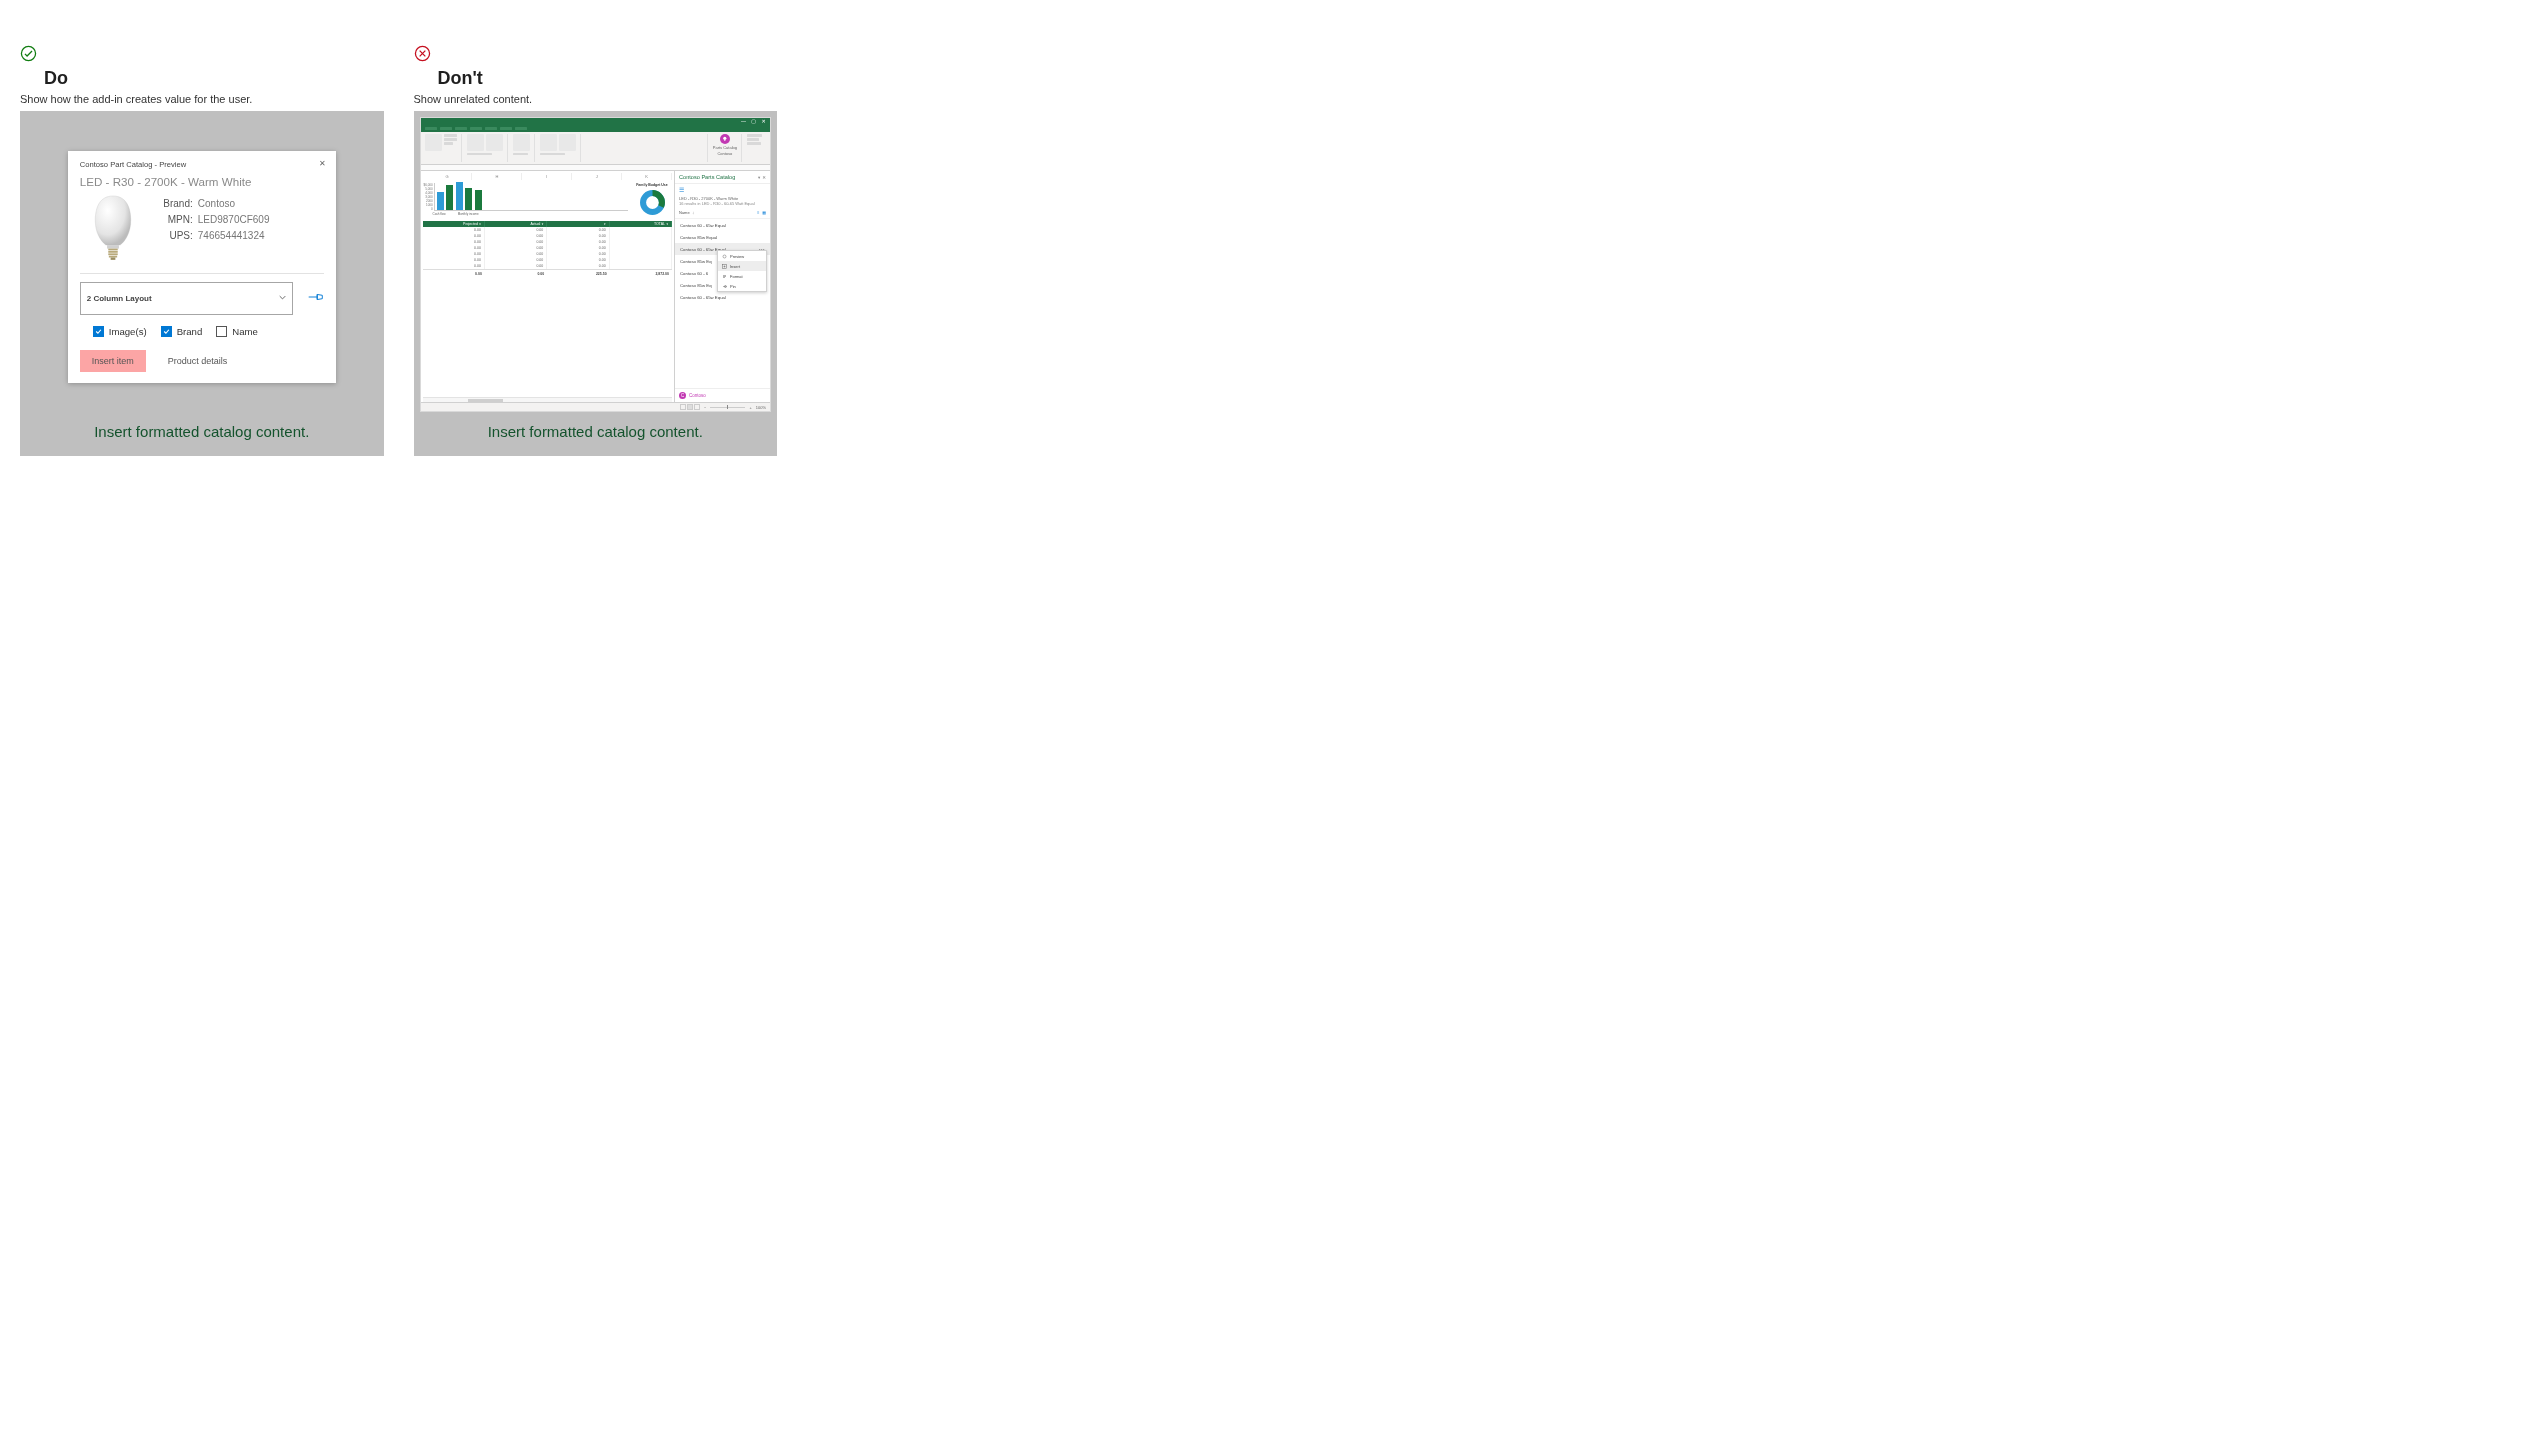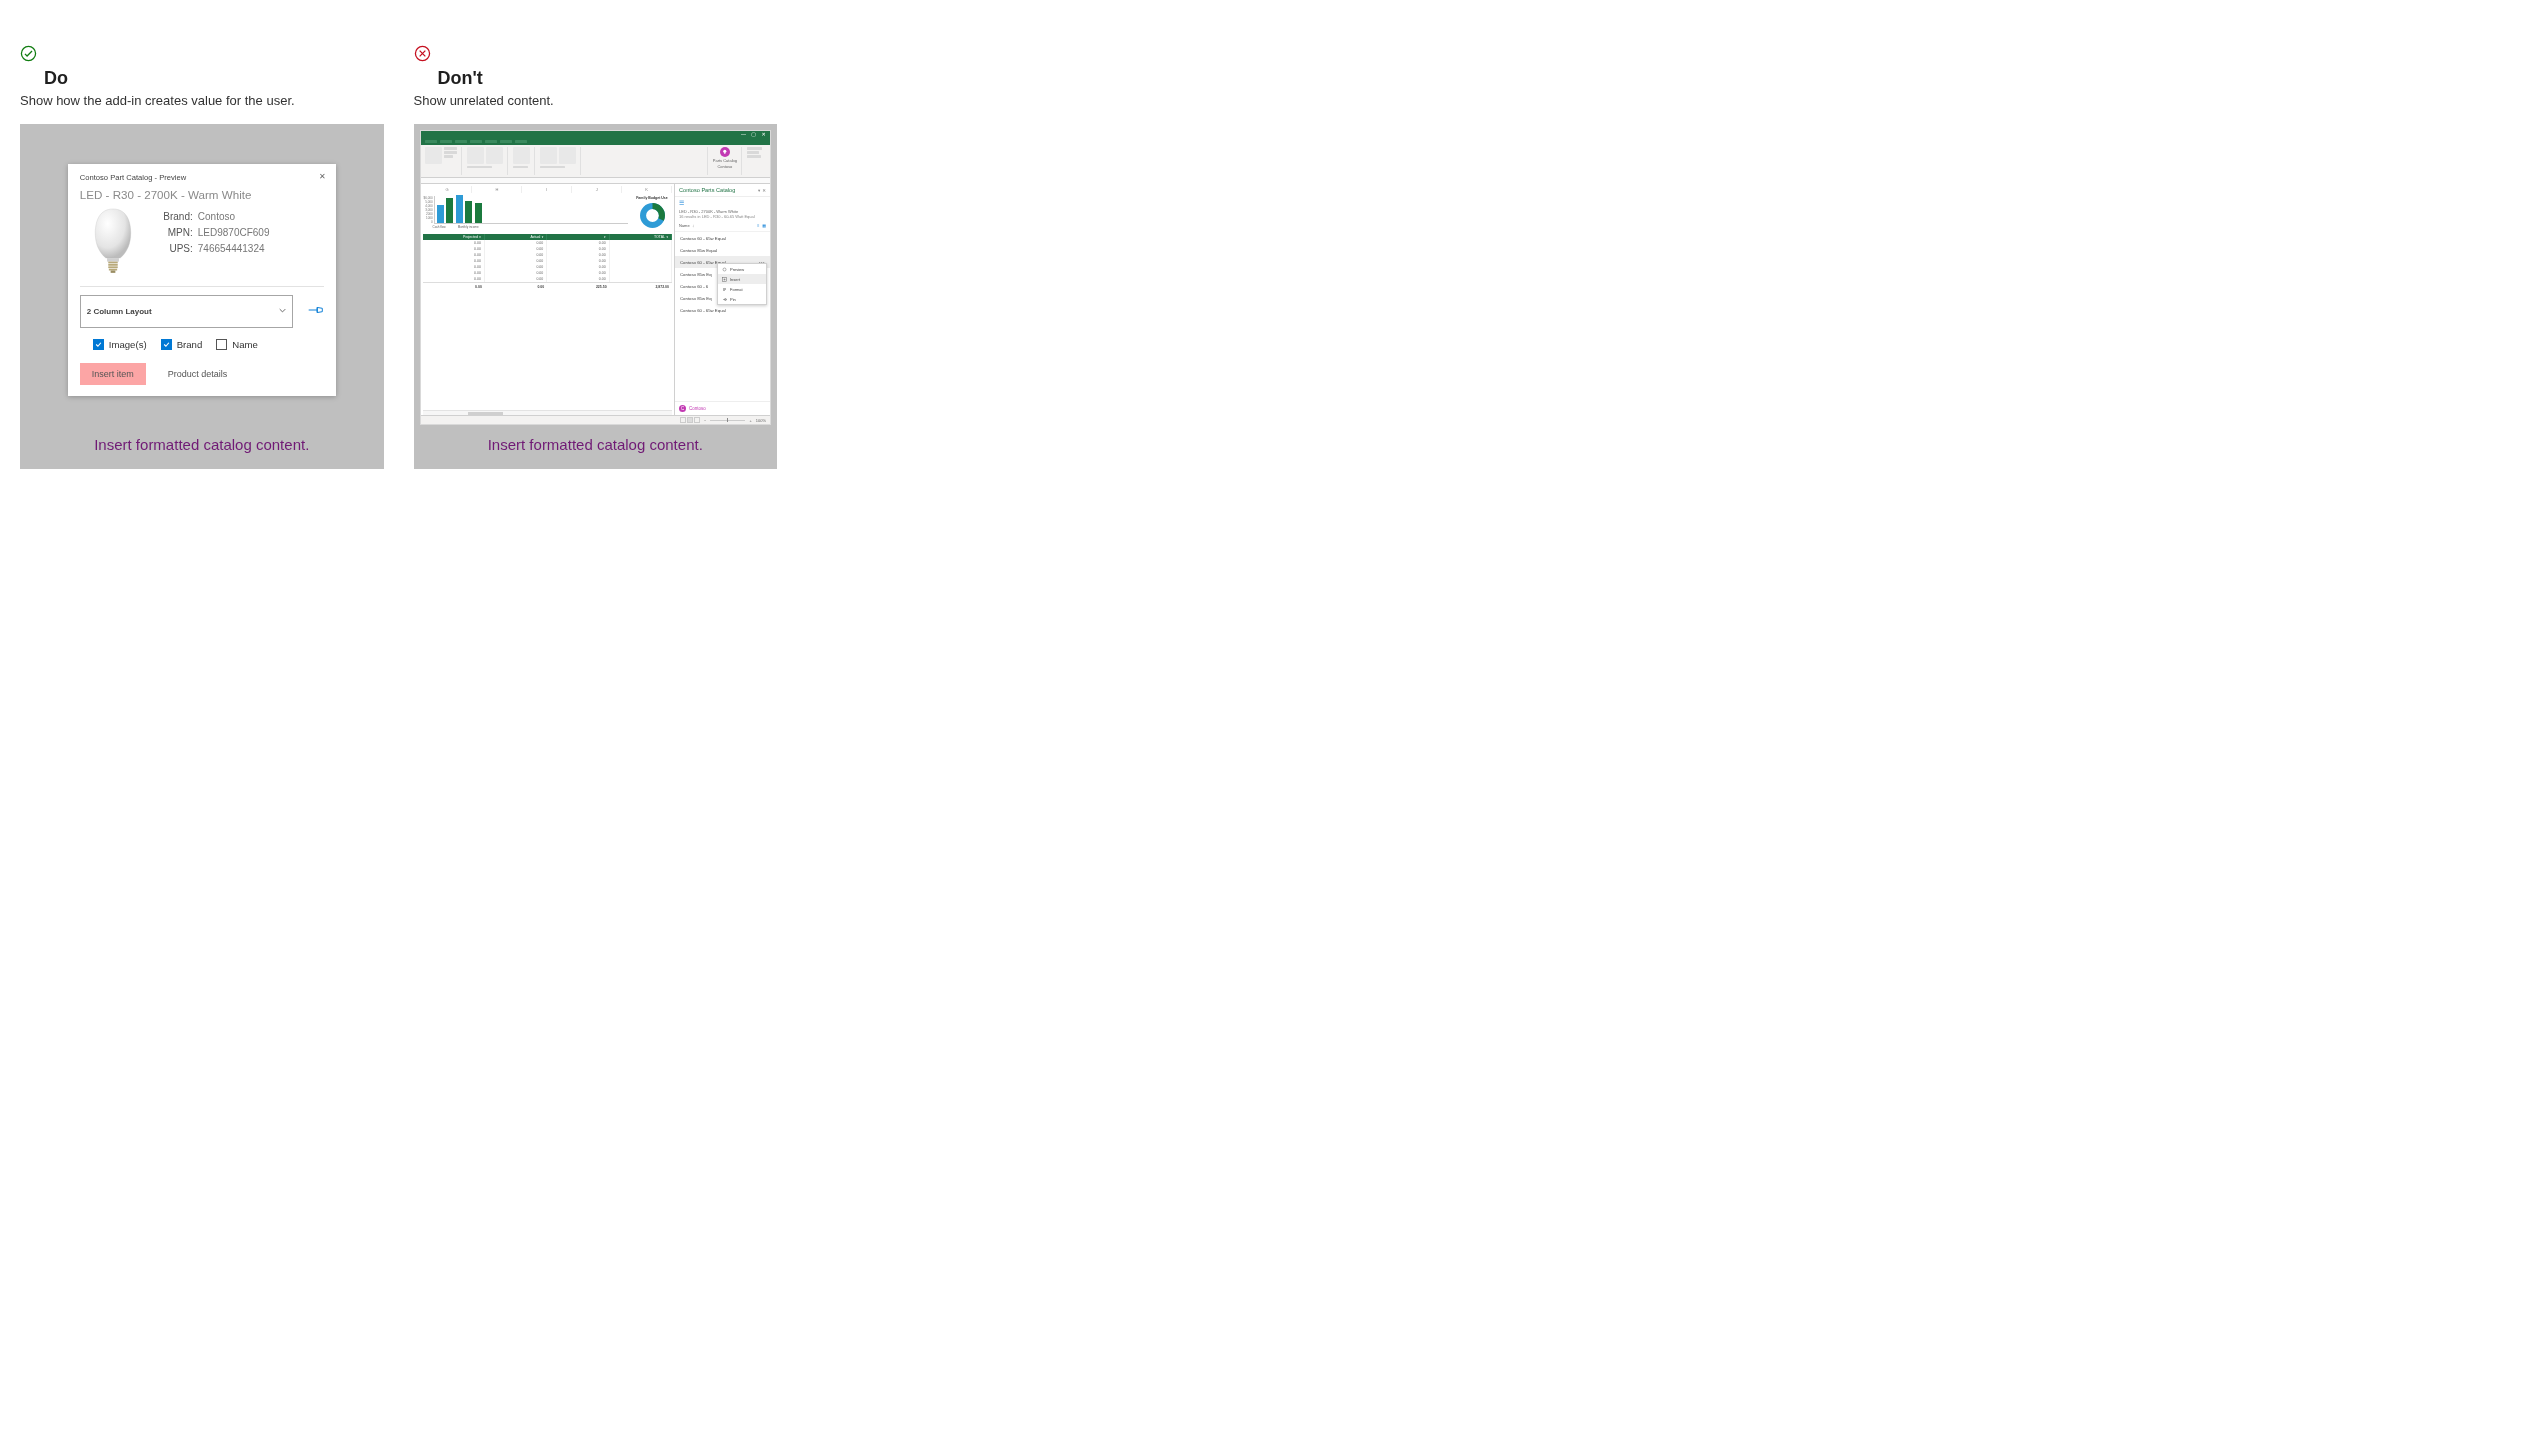--- a/index.html
+++ b/index.html
@@ -2,24 +2,24 @@
 <html style="font-size:8px"><head>
 <meta charset="utf-8">
 <style>
   * { box-sizing: border-box; margin: 0; padding: 0; }
   body { font-family: "Segoe UI", -apple-system, sans-serif; background: #fff; padding: 20px; color: #323232; }
   .wrap { display: flex; gap: 30px; max-width: 757px; }
   .col { flex: 1; }
   .hdr { display: flex; align-items: center; gap: 7px; margin-bottom: 4px; }
   .hdr svg { width: 17px; height: 17px; }
   .hdr-title { font-size: 18px; font-weight: 700; color: #1f1f1f; margin-top: 48px; }
-  .sub { font-size: 13px; color: #323232; margin-bottom: 16px; }
+  .sub { font-size: 11px; color: #323232; margin-bottom: 6px; }
   .panel { border: 0.5px solid #bfbfbf; background: #bfbfbf; width: 100%; aspect-ratio: 1/0.95; display:flex; flex-direction:column; }
   .panel-inner { flex: 1; display:flex; align-items:center; justify-content:center; padding: 9px 9px 0 9px; }
-  .caption { text-align:center; font-size: 15px; color:#701a75; padding: 11px 0 15px 0; font-weight:300; }
+  .caption { text-align:center; font-size: 15px; color:#14532d; padding: 11px 0 15px 0; font-weight:300; }
 
   
   .dialog { background:#fff; width: 78%; box-shadow: 0 1px 5px rgba(0,0,0,.25); padding: 9px 12px 11px 12px; position:relative; }
   .dlg-title { font-size: 7.6px; color:#444; margin-bottom: 6px; }
   .dlg-close { position:absolute; top:8px; right:10px; font-size:8px; color:#666; cursor:pointer;}
   .prod-name { font-size: 11.6px; color:#8a8a8a; font-weight:300; margin-bottom: 5px; }
   .prod-row { display:flex; gap: 12px; }
   .prod-img { width: 66px; display:flex; align-items:center; justify-content:center; }
   .prod-meta { flex:1; font-size:10px; }
   .prod-meta div { margin: 5px 0; display:flex; gap:5px;}

